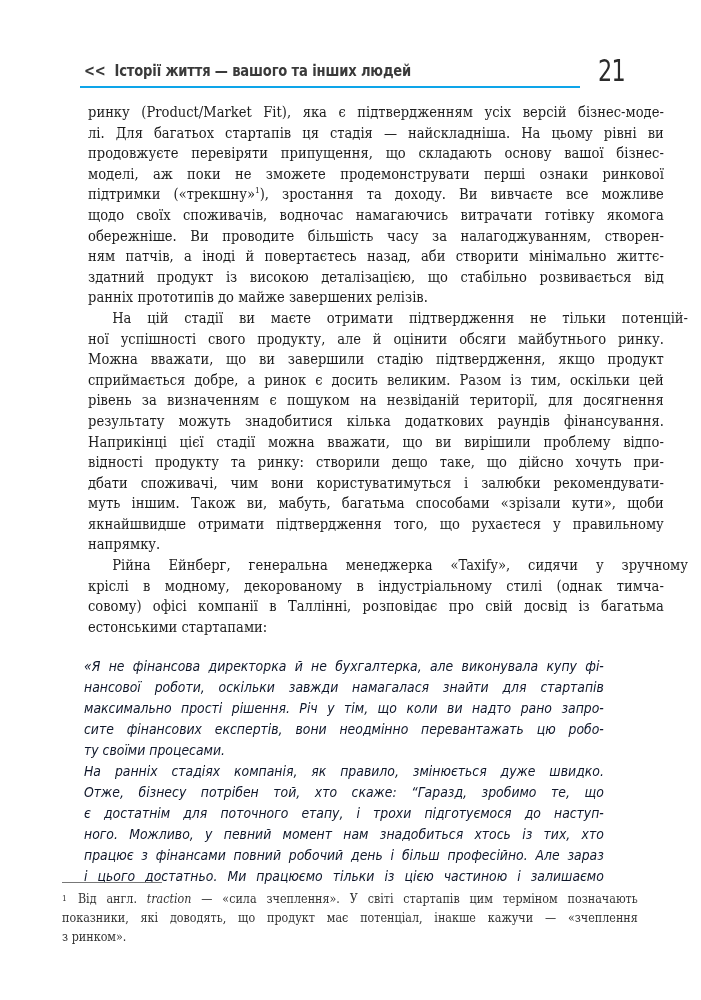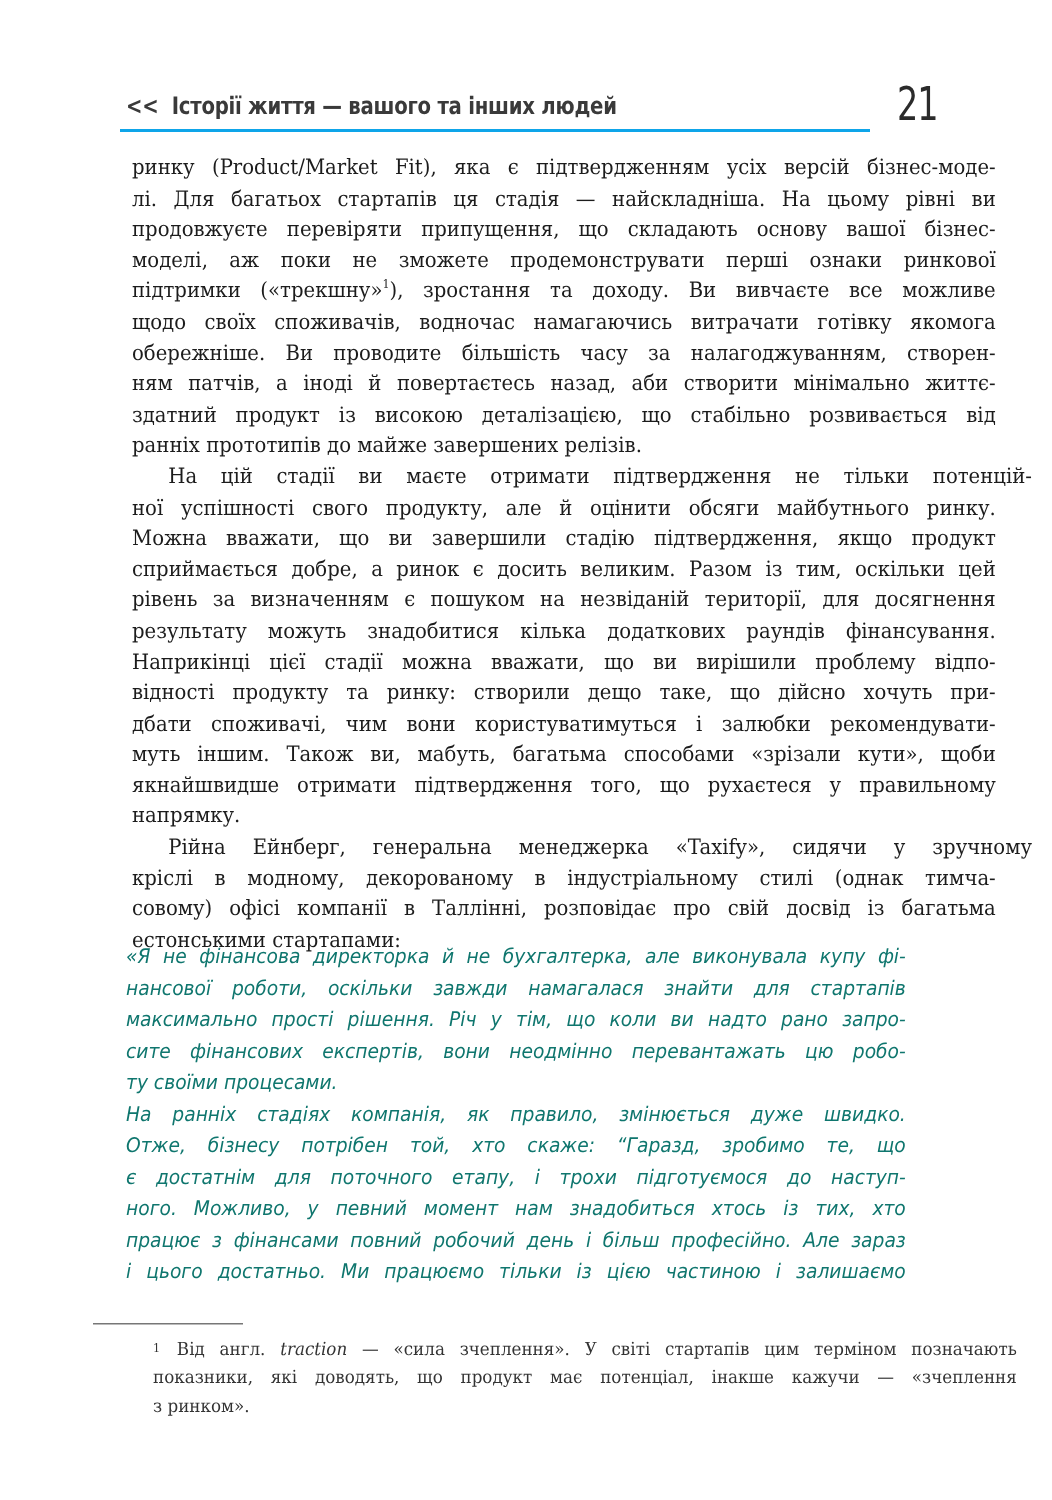--- a/index.html
+++ b/index.html
@@ -5,24 +5,24 @@
     html, body { margin: 0; padding: 0; background: #ffffff; }
     body { width: 701px; height: 1000px; position: relative; overflow: hidden; color: #1e1e1e; }
     .header { position: absolute; left: 80px; top: 60px; width: 500px; height: 26px; border-bottom: 2px solid #0ea5e9; }
     .header-title { position: absolute; left: 4px; top: 1px; font-family: "DejaVu Sans", sans-serif; font-size: 16px; font-weight: bold; letter-spacing: -0.2px; color: #3a3a3a; transform: scaleX(0.82); transform-origin: left top; white-space: nowrap; }
     .page-number { position: absolute; left: 598px; top: 52px; font-family: "DejaVu Sans", sans-serif; font-size: 31px; color: #2b2b2b; transform: scaleX(0.72); transform-origin: left top; letter-spacing: -1px; }
     .body-text { position: absolute; left: 62px; top: 102px; width: 576px; font-family: "DejaVu Serif", serif; font-size: 14.1px; line-height: 20.6px; color: #1c1c1c; margin-left: 26px; }
     .line { display: block; text-align: justify; text-align-last: justify; white-space: nowrap; height: 20.6px; overflow: visible; }
     .line.last { text-align-last: left; }
     .line.indent { padding-left: 26px; }
     .body-text .line { transform: scaleX(0.93); transform-origin: left top; width: 107.5%; }
-    .quote { position: absolute; left: 84px; top: 628px; width: 520px; font-family: "DejaVu Sans", sans-serif; font-style: italic; font-size: 13.4px; line-height: 21px; color: #0f766e; }
+    .quote { position: absolute; left: 84px; top: 656px; width: 520px; font-family: "DejaVu Sans", sans-serif; font-style: italic; font-size: 13.4px; line-height: 21px; color: #0f172a; }
     .quote .line { height: 21px; transform: scaleX(0.93); transform-origin: left top; width: 107.5%; }
     .footnote-rule { position: absolute; left: 62px; top: 882px; width: 100px; height: 0; border-top: 1px solid #777; }
-    .footnote { position: absolute; left: 62px; top: 890px; width: 576px; font-family: "DejaVu Serif", serif; font-size: 12px; line-height: 19px; color: #333; margin-left: 40px; }
+    .footnote { position: absolute; left: 62px; top: 890px; width: 576px; font-family: "DejaVu Serif", serif; font-size: 12px; line-height: 19px; color: #333; }
     .footnote .line { height: 19px; transform: scaleX(0.93); transform-origin: left top; width: 107.5%; }
     .footnote-mark { font-size: 8px; vertical-align: top; position: relative; top: -1px; margin-right: 12px; }
     sup.fn { font-size: 8px; line-height: 0; vertical-align: 6px; }
     .it { font-style: italic; }
   </style>
 </head>
 <body>
 
 <div class="header">
   <span class="header-title"><span>&lt;&lt;</span>&nbsp;&nbsp;<span>Історії життя — вашого та інших людей</span></span>

